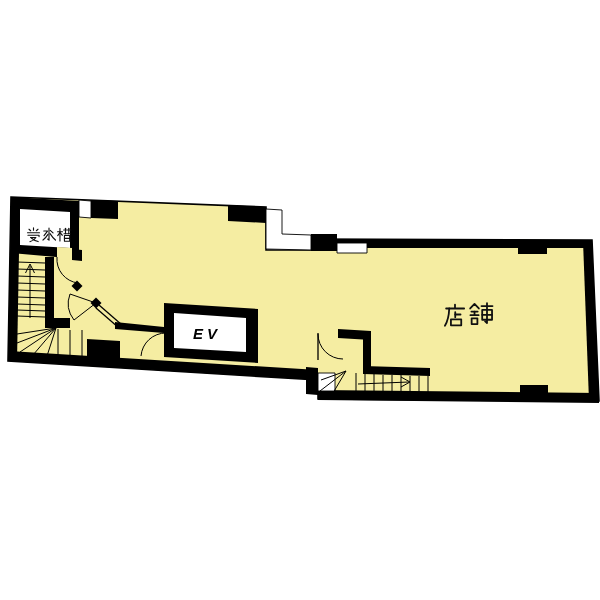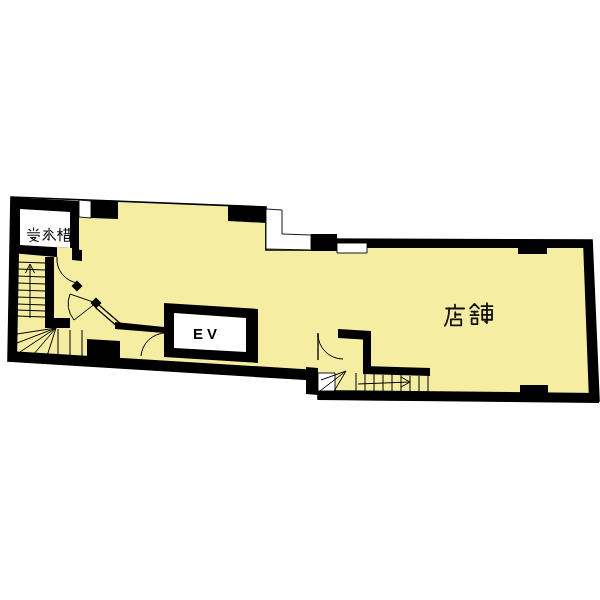--- a/index.html
+++ b/index.html
@@ -1,17 +1,17 @@
 <!DOCTYPE html>
 <html><head>
 <meta charset="utf-8">
 <style>
   html,body{margin:0;padding:0;background:#ffffff;}
   .stage{position:relative;width:600px;height:600px;background:#ffffff;overflow:hidden;
-         font-family:"Liberation Sans", sans-serif;}
+         font-family:"Liberation Sans", sans-serif;font-style:italic;}
   svg{position:absolute;left:0;top:0;}
   .wall{fill:#000000;stroke:none;}
   .floorline{fill:#F5EDA2;stroke:#000000;stroke-width:1.6;stroke-linejoin:miter;}
   .white{fill:#ffffff;stroke:#000000;stroke-width:0.9;}
   .whiteplain{fill:#ffffff;stroke:none;}
   .gapfloor{fill:#F5EDA2;stroke:none;}
   .thin{stroke:#000000;stroke-width:1;fill:none;}
   .thin2{stroke:#000000;stroke-width:1.3;fill:none;}
   .glyph path{stroke:#111111;fill:none;stroke-linecap:round;stroke-linejoin:round;}
   .glyph-s path{stroke-width:1.5;}

